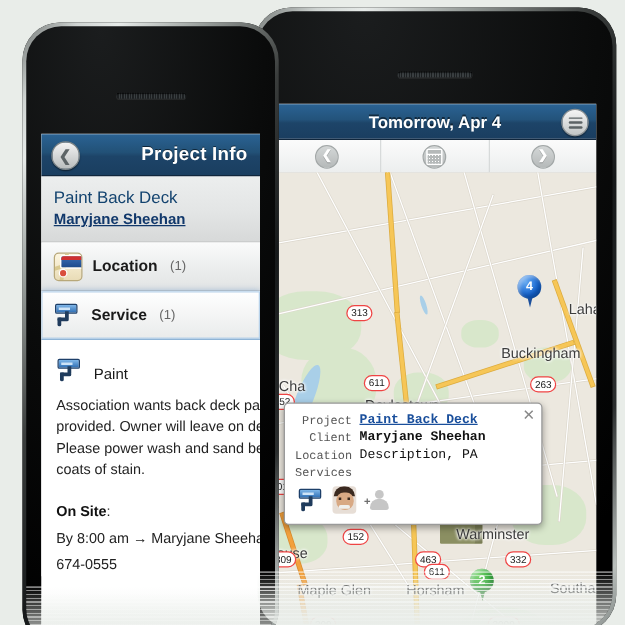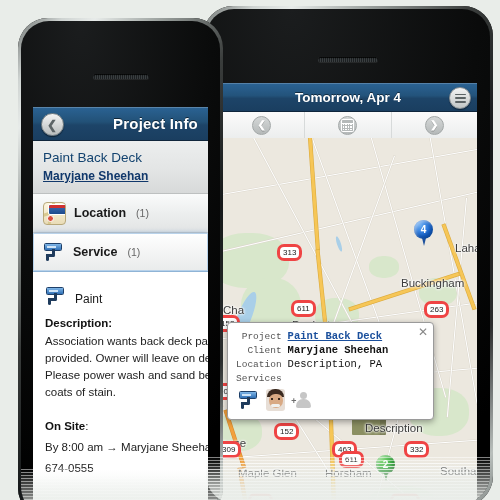--- a/index.html
+++ b/index.html
@@ -160,21 +160,21 @@
                      repeating-linear-gradient(0deg,#b5b9b9 0 1px,transparent 1px 2.4px);}
 
   
   .map{position:absolute;left:0;right:0;top:55px;bottom:0;background:#ece8df;overflow:hidden;}
   .greenblob{position:absolute;background:#d8e7cb;border-radius:45%;}
   .water{position:absolute;background:#a9cfe8;border-radius:50%;}
   .rd{position:absolute;background:#fff;height:1.4px;transform-origin:0 0;box-shadow:0 0 0 .5px #dcd7cc;}
   .rd.hw{background:#f6c657;height:3px;box-shadow:0 0 0 .6px #dcab3e;}
   .rd.hw2{background:#f2a03c;height:3.4px;box-shadow:0 0 0 .6px #d88b2d;}
   .shield{
-    position:absolute;background:#fff;border:3px solid #ef4444;border-radius:7px;
+    position:absolute;background:#fff;border:1px solid #ef4444;border-radius:7px;
     font-size:8px;color:#222;padding:0 3px;line-height:11px;height:11px;
     font-family:"Liberation Sans",sans-serif;white-space:nowrap;
   }
   .town{position:absolute;font-size:11.5px;color:#3c3c3c;white-space:nowrap;
     text-shadow:0 0 3px #fff,0 0 3px #fff,0 0 2px #fff;}
   .pin{position:absolute;width:19px;height:27px;}
   .pin .hd{
     position:absolute;left:0;top:0;width:19px;height:19px;border-radius:50%;
     display:flex;align-items:center;justify-content:center;
     color:#fff;font-size:10px;font-weight:bold;
@@ -319,21 +319,21 @@
 
           <div class="bldg" style="left:128px;top:268px;">
             <span class="roof"></span>
             <span class="wall"></span>
           </div>
 
           <div class="town" style="left:73px;top:181px;">Doylestown</div>
           <div class="town" style="left:182px;top:139px;">Buckingham</div>
           <div class="town" style="left:236px;top:104px;">Laha</div>
           <div class="town" style="left:4px;top:166px;">Cha</div>
-          <div class="town" style="left:146px;top:284px;">Description</div>
+          <div class="town" style="left:146px;top:284px;">Warminster</div>
           <div class="town" style="left:106px;top:329px;">Horsham</div>
           <div class="town" style="left:19px;top:329px;">Maple Glen</div>
           <div class="town" style="left:-6px;top:299px;">House</div>
           <div class="town" style="left:221px;top:327px;">Southam</div>
 
           <div class="shield" style="left:58px;top:106px;">313</div>
           <div class="shield" style="left:115px;top:192px;">313</div>
           <div class="shield" style="left:72px;top:162px;">611</div>
           <div class="shield" style="left:205px;top:163px;">263</div>
           <div class="shield" style="left:-4px;top:177px;">152</div>
@@ -453,21 +453,20 @@
               <i class="rl">
                   <i></i>
                 </i>
                 <i class="hd"></i>
                 <i class="hn"></i>
                 <i class="st"></i>
             </span>
             <span class="svc-name">Paint</span>
           </div>
 
-          <div class="d-label">Description:</div>
           <div class="d-body">Association wants back deck painted</div>
           <div class="d-body">provided.  Owner will leave on deck f</div>
           <div class="d-body"> Please power wash and sand before</div>
           <div class="d-body">coats of stain.</div>
 
           <div class="onsite">
             <span class="d-label">On Site</span><span class="d-body" style="display:inline">:</span>
             <div class="os-line">By 8:00 am → Maryjane Sheehan</div>
             <div class="os-line">674-0555</div>
           </div>

